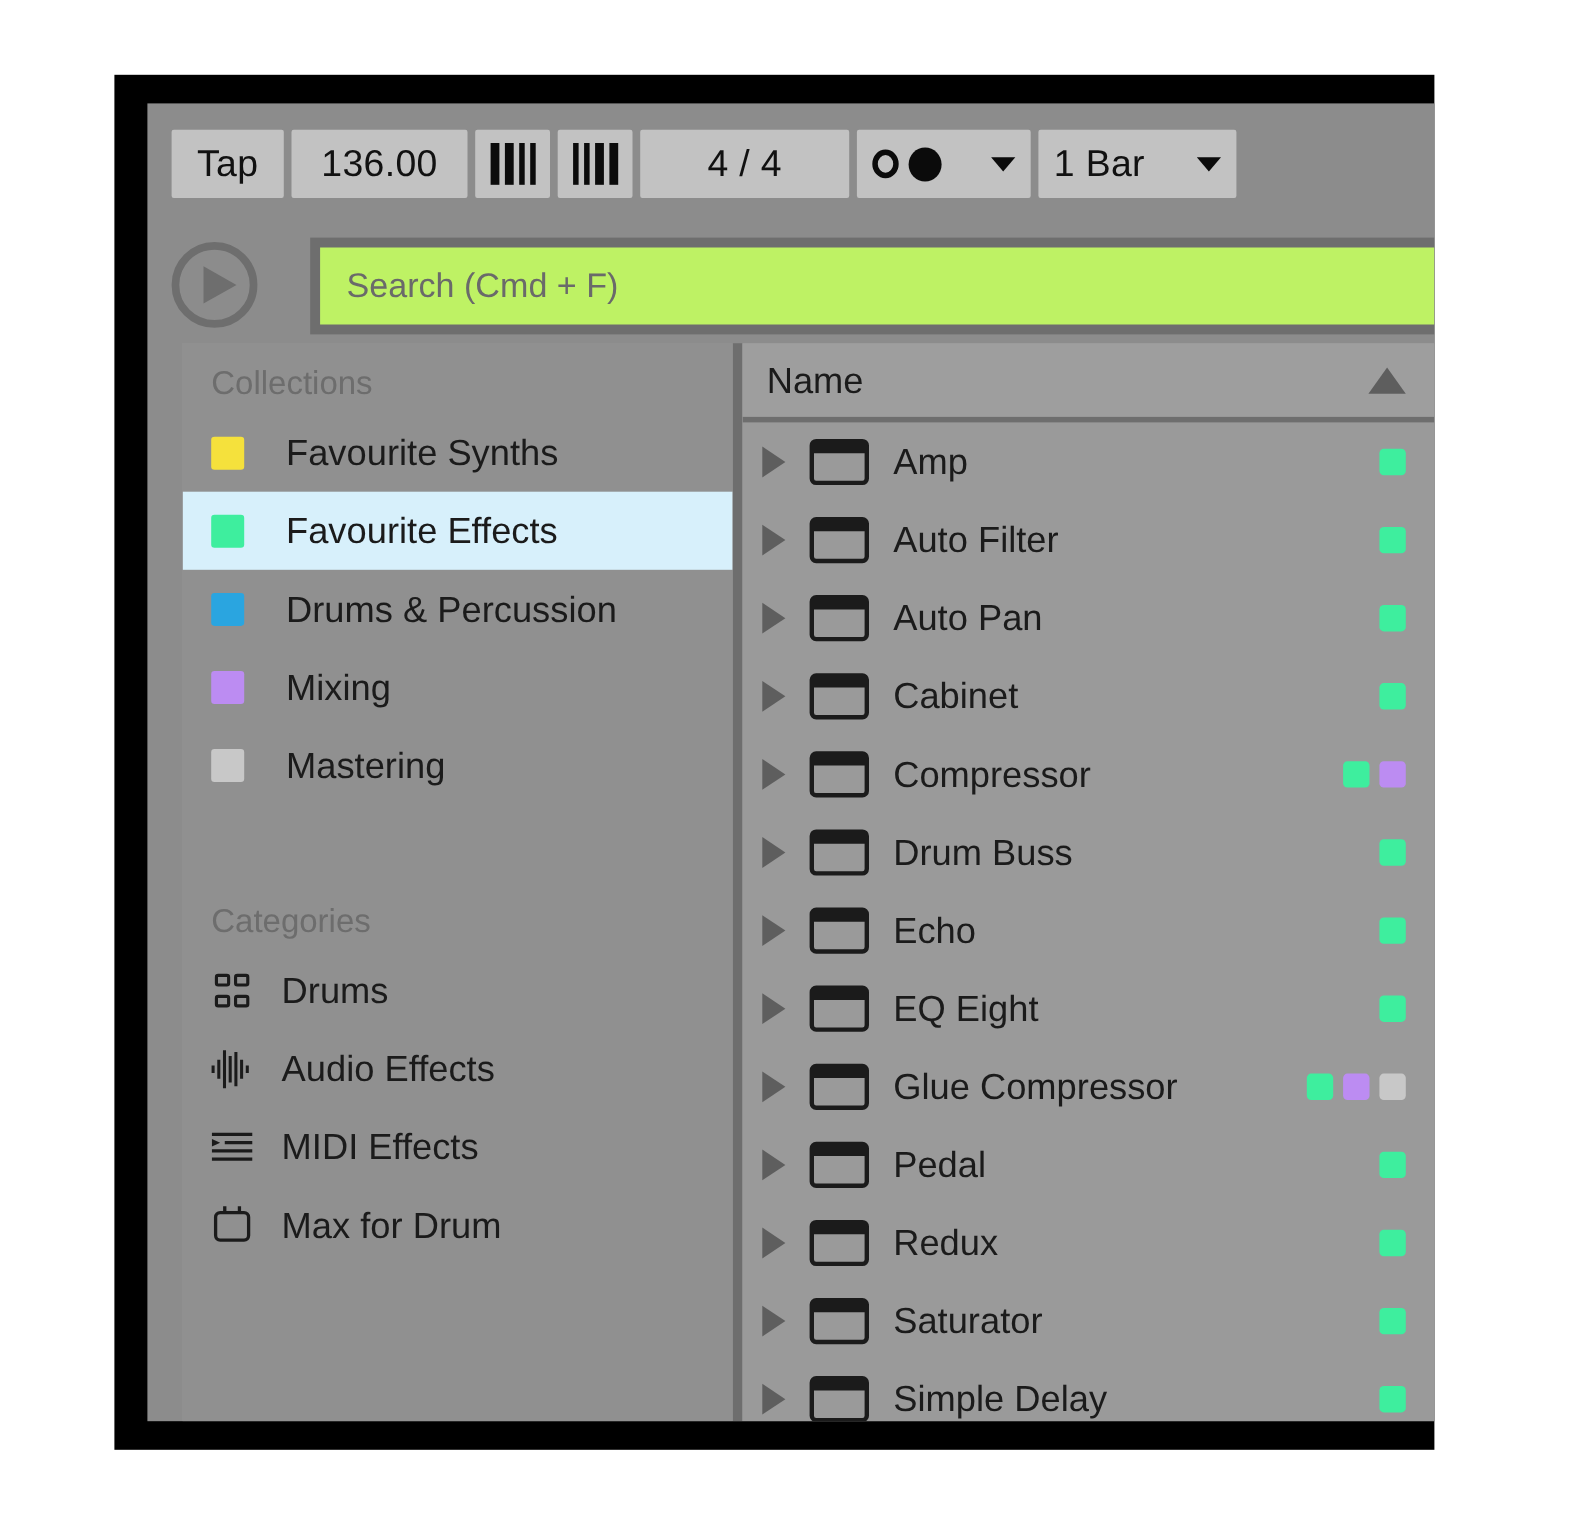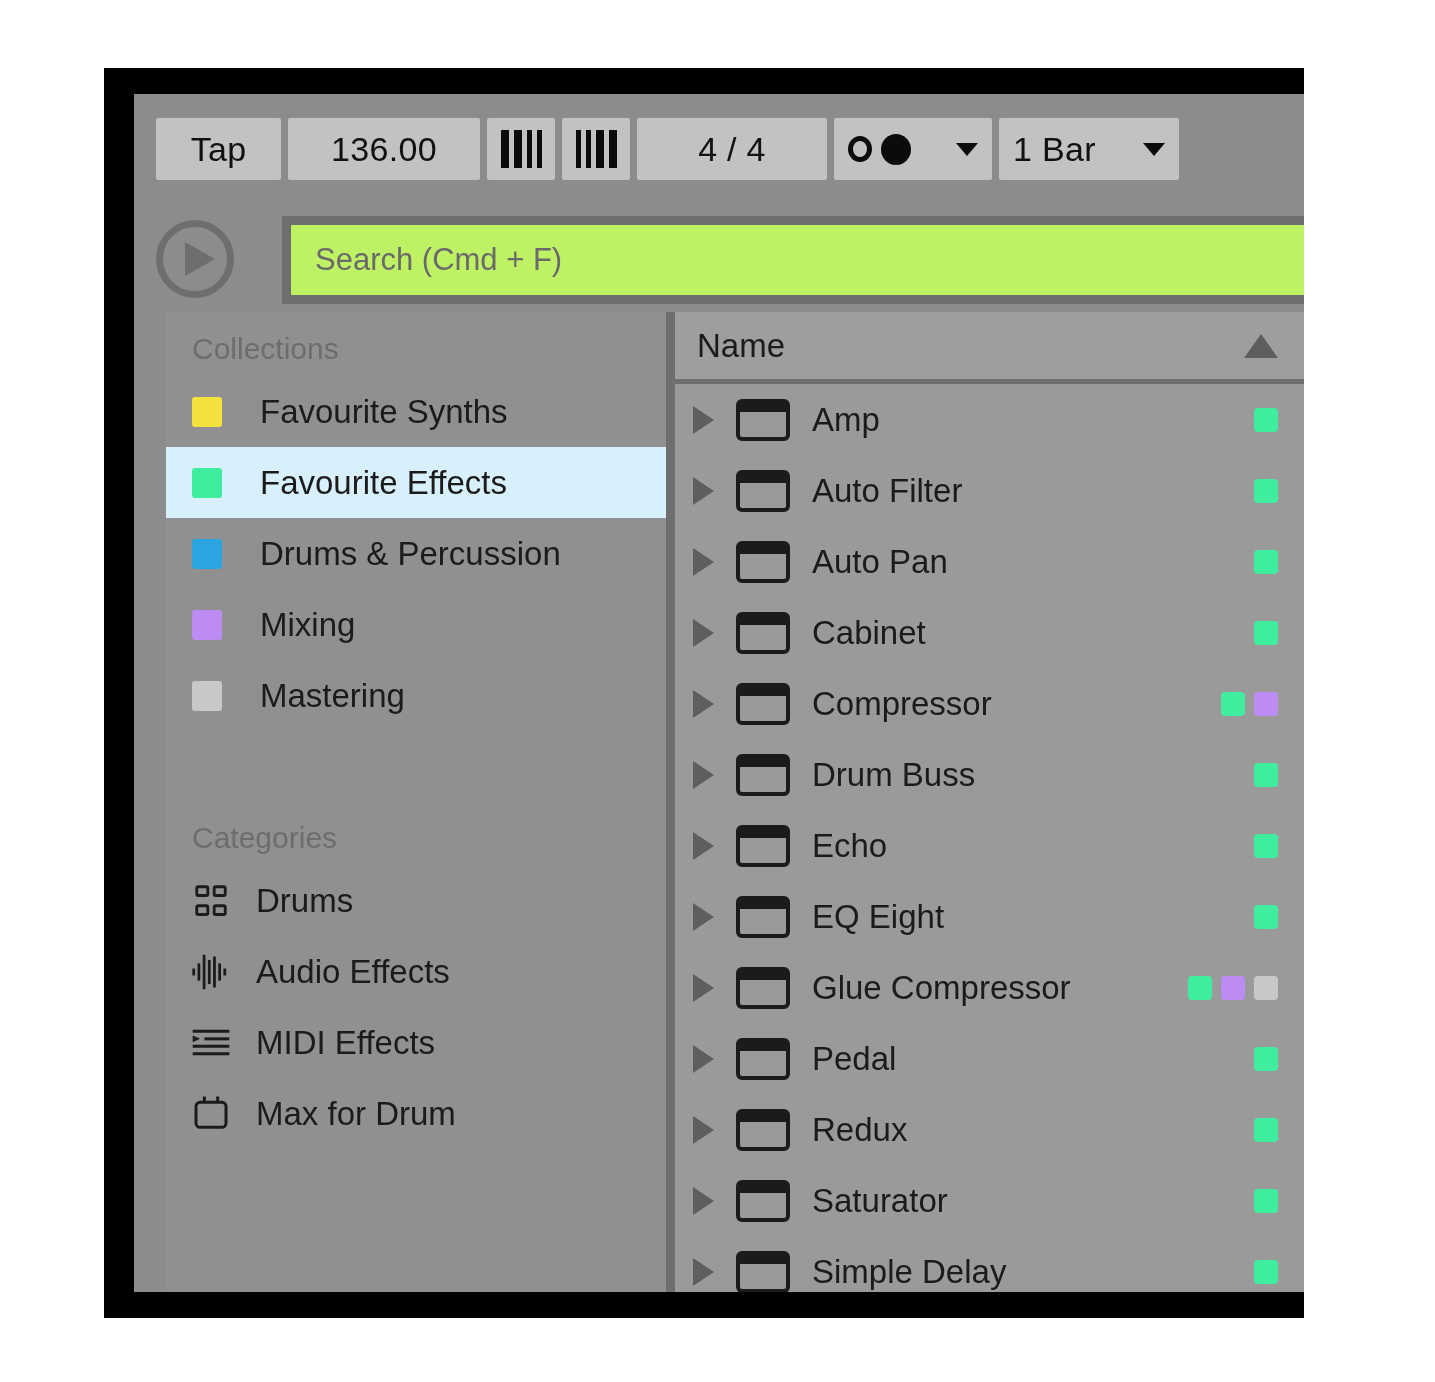--- a/index.html
+++ b/index.html
@@ -55,22 +55,22 @@
     align-items: center;
     justify-content: center;
     color: #111111;
     font-family: "Liberation Sans", sans-serif;
     font-size: 34px;
     letter-spacing: 0.3px;
     padding: 0 18px;
     box-sizing: border-box;
     user-select: none;
   }
-  #tap-button { width: 125px; padding: 0; }
-  #tempo-field { width: 192px; padding: 4px; }
+  #tap-button { width: 102px; padding: 0; }
+  #tempo-field { width: 160px; padding: 4px; }
   #metronome-a, #metronome-b { width: 68px; padding: 0; }
   #time-signature { width: 190px; padding: 0; }
   #record-quantization { width: 158px; padding: 0 14px; justify-content: space-between; }
   #launch-quantization { width: 180px; padding: 0 14px; justify-content: space-between; }
 
   
   .bars-icon {
     display: flex;
     align-items: flex-end;
     gap: 5px;

